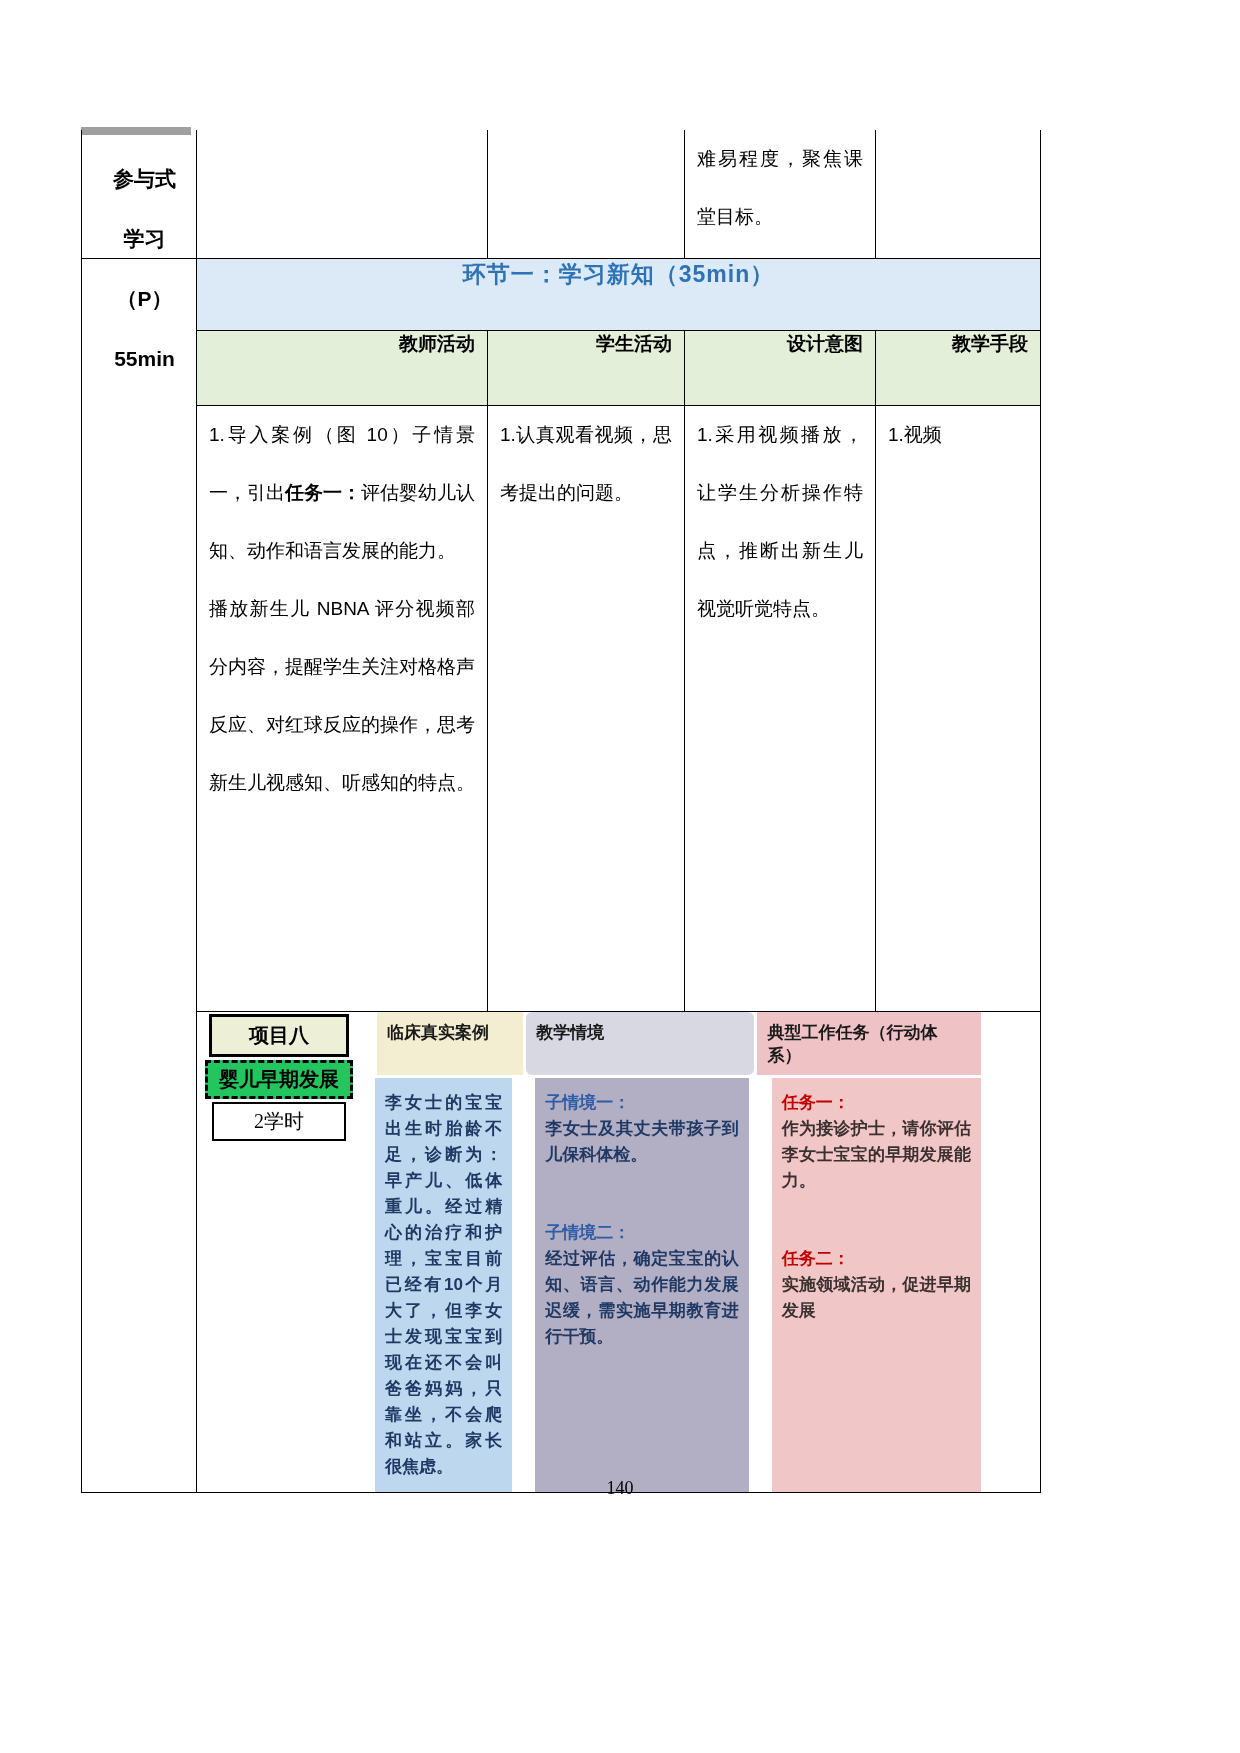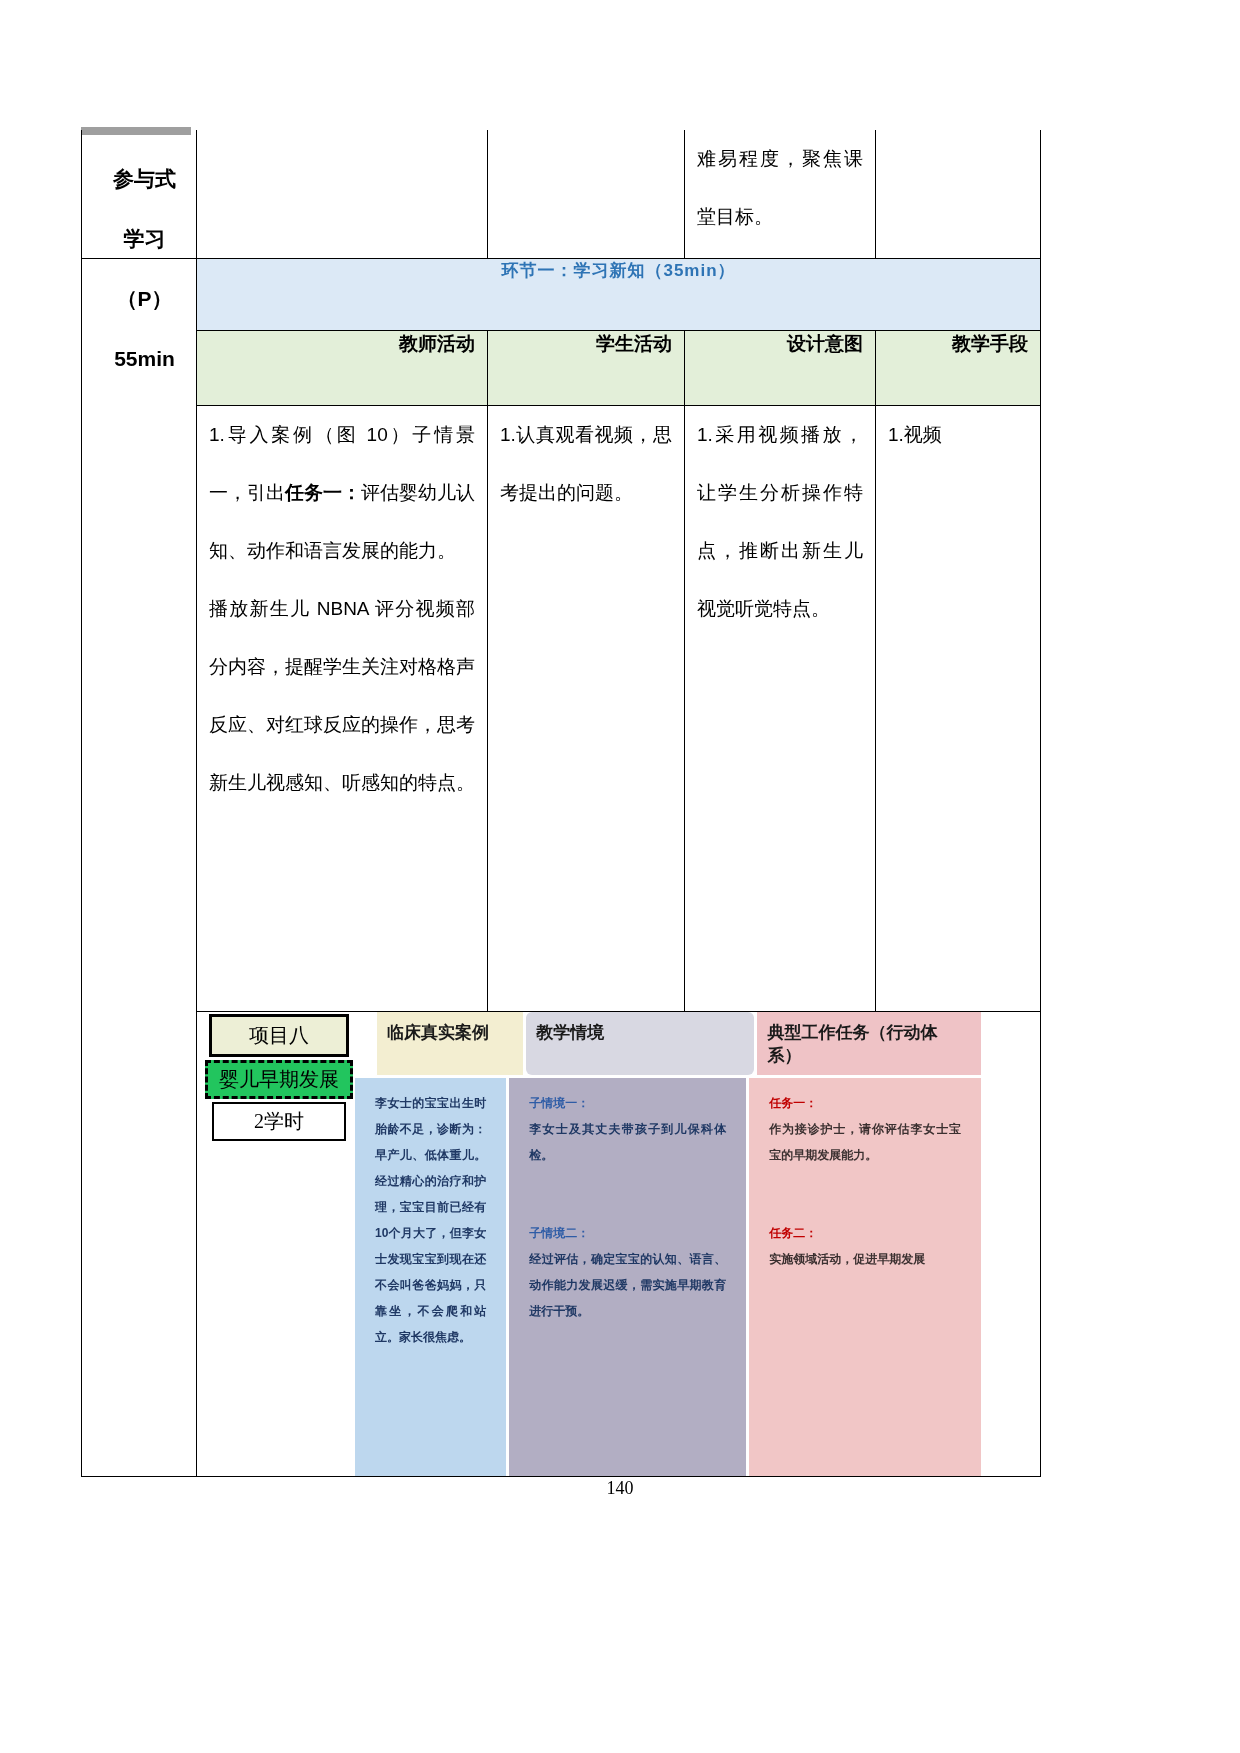--- a/index.html
+++ b/index.html
@@ -42,21 +42,21 @@
 
   td.band-cell {
     background:#DCE9F6;
     text-align:center;
     vertical-align:middle;
     padding:0;
   }
   .band-text {
     color:#2E74B5;
     font-weight:bold;
-    font-size:17px;
+    font-size:23px;
     letter-spacing:1px;
   }
 
   td.ghead {
     background:#E3EFD9;
     text-align:right;
     vertical-align:middle;
     font-weight:bold;
     font-size:21px;
     padding:0;
@@ -83,21 +83,21 @@
   .fig-left {
     width:140px;
     margin-right:6px;
     display:flex;
     flex-direction:column;
     gap:3px;
     padding-top:2px;
   }
   .fbox {
     text-align:center;
-    font-weight:normal;
+    font-weight:bold;
     font-size:20px;
     line-height:1.25;
   }
   .fbox.project { background:#EDEFD6; border:3px solid #000; padding:6px 2px; }
   .fbox.topic   { background:#22c55e; border:3px dashed #000; padding:4px 2px; margin:0 -4px; }
   .fbox.hours   { background:#fff; border:2px solid #000; padding:5px 2px; margin:0 3px;
                   font-family:"Liberation Serif","DejaVu Serif",serif; font-weight:normal; }
 
   .fig-table { width:626px; }
   .fig-head { display:flex; gap:3px; margin-bottom:3px; }
@@ -107,25 +107,26 @@
     padding:9px 10px 8px 10px;
     color:#1a1a1a;
   }
   .fh.case    { width:152px; background:#F3EED1;margin-left:22px; }
   .fh.context { width:238px; background:#D8D8E2;border-radius:6px; }
   .fh.task    { width:233px; background:#EFC3C6; }
 
   .fig-body { display:flex; gap:3px; }
   .fb {
     font-weight:bold;
-    font-size:12px;
+    font-size:17px;
     line-height:26px;
-    padding:12px 20px;
+    padding:12px 10px;
     min-height:398px;
     text-align:justify;
+    margin-left:20px;
   }
   .fb.case    { width:152px; background:#BDD7EE; color:#1F3864; }
   .fb.context { width:238px; background:#B2AEC3; color:#1F3864; }
   .fb.task    { width:233px; background:#F1C6C6; color:#3B3030; }
 
   .fb p.second { margin-top:52px; }
   .lbl { display:block; }
   .lbl.blue { color:#2E5CA6; }
   .lbl.red  { color:#C00000; }
 

